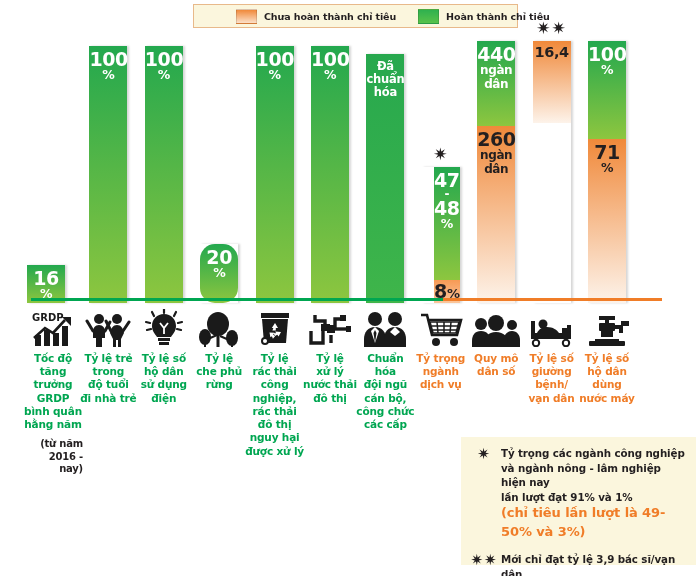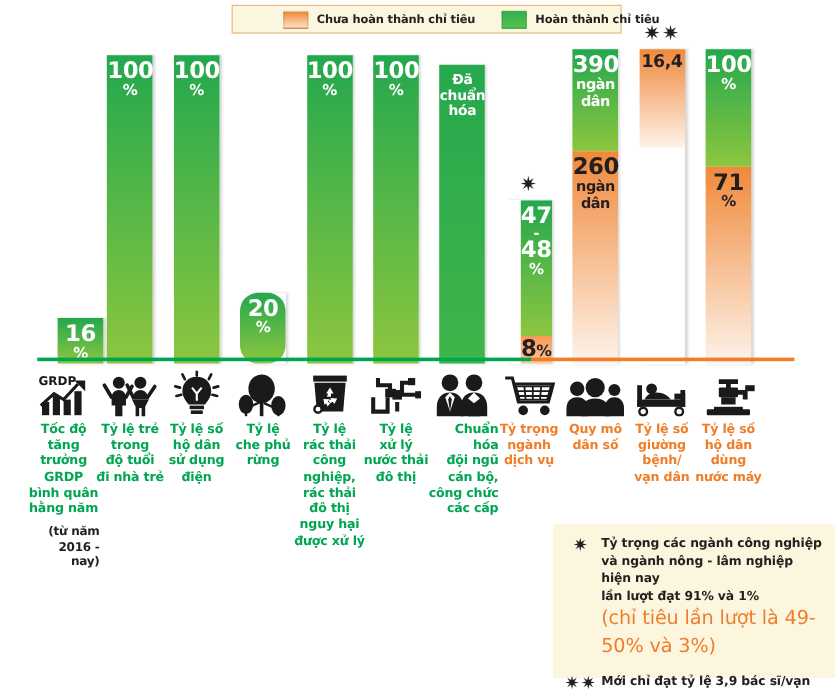--- a/index.html
+++ b/index.html
@@ -101,40 +101,40 @@
     font-size:15px; font-weight:bold; color:#231f20;
     width:34px; flex:0 0 34px; text-align:center; line-height:1.15;
     letter-spacing:1px;
   }
   .fn .body { flex:1 1 auto; }
   .fn .main {
     font-size:10.3px; font-weight:bold; color:#231f20; line-height:1.42;
     letter-spacing:-0.1px;
   }
   .fn .sub {
-    font-size:16px; font-weight:normal; color:#f07d28; line-height:1.42;
+    font-size:13px; font-weight:bold; color:#f07d28; line-height:1.42;
     letter-spacing:-0.1px;
   }
 </style>
 </head>
 <body>
 
 <div id="legend">
   <div class="legend-item li1">
     <span class="legend-swatch orange"></span>
     <span class="legend-label">Chưa hoàn thành chỉ tiêu</span>
   </div>
   <div class="legend-item li0">
     <span class="legend-swatch green"></span>
     <span class="legend-label">Hoàn thành chỉ tiêu</span>
   </div>
 </div>
 
 <div id="plot">
-    <div class="col" style="left: 48px; width: 38px; height: 273px;">
+    <div class="col" style="left: 27px; width: 38px; height: 273px;">
       <div class="bar" style="height: 38px;">
         <div class="seg green" style="height: 38px;">
           <div class="vlabel top white">
             <span class="big">16</span>
             <span class="unit">%</span>
           </div>
         </div>
       </div>
     </div>
     <div class="col" style="left: 89.4px; width: 38px; height: 273px;">
@@ -207,21 +207,21 @@
         </div>
         <div class="seg orange smallseg" style="height: 23px;">
           <div class="vlabel top dark" style="top: 2px;"><span style="font-size:19px;font-weight:bold">8</span><span style="font-size:13px;font-weight:bold">%</span></div>
         </div>
       </div>
     </div>
     <div class="col" style="left: 477.2px; width: 38px; height: 273px;">
       <div class="bar" style="height: 262px;">
         <div class="seg green" style="height: 85px;">
           <div class="vlabel top white">
-            <span class="big">390</span>
+            <span class="big">440</span>
             <span style="font-size:12px;font-weight:bold;display:block;line-height:1.12">ngàn<br>dân</span>
           </div>
         </div>
         <div class="seg orange" style="height: 177px;">
           <div class="vlabel top dark">
             <span class="big">260</span>
             <span style="font-size:12px;font-weight:bold;display:block;line-height:1.12">ngàn<br>dân</span>
           </div>
         </div>
       </div>
@@ -344,21 +344,21 @@
       <path d="M22 22 L22 30"></path>
     </g>
     <rect x="12" y="11" width="9" height="7" fill="#1a1a1a"></rect>
     <rect x="18" y="12" width="8" height="8" fill="#1a1a1a"></rect>
     <rect x="31" y="2" width="6" height="6" fill="#1a1a1a"></rect>
     <rect x="37" y="13" width="5" height="6" fill="#1a1a1a"></rect>
   </svg>
       </div>
       <div class="catlabel green">Tỷ lệ<br>xử lý<br>nước thải<br>đô thị</div>
     </div>
-    <div class="cat" style="left: 355.4px; width: 60px; text-align: right;">
+    <div class="cat" style="left: 355.4px; width: 60px;">
       <div class="iconbox">
         <svg width="46" height="36" viewBox="0 0 46 36">
     <circle cx="13" cy="8" r="7" fill="#1a1a1a"></circle>
     <path d="M13 16 c-7 0 -11 5 -11 12 l0 8 l22 0 l0 -8 c0 -7 -4 -12 -11 -12z" fill="#1a1a1a"></path>
     <path d="M13 16 l-4 4 l4 12 l4 -12z" fill="#ffffff"></path>
     <path d="M13 19 l-1.5 3 l1.5 10 l1.5 -10z" fill="#1a1a1a"></path>
     <circle cx="33" cy="8" r="7" fill="#1a1a1a"></circle>
     <path d="M33 16 c-7 0 -11 5 -11 12 l0 8 l22 0 l0 -8 c0 -7 -4 -12 -11 -12z" fill="#1a1a1a"></path>
     <path d="M33 16 l-5 5 l5 4 l5 -4z" fill="#ffffff"></path>
     <path d="M28 28 l10 0 l0 8 l-10 0z" fill="#1a1a1a"></path>

